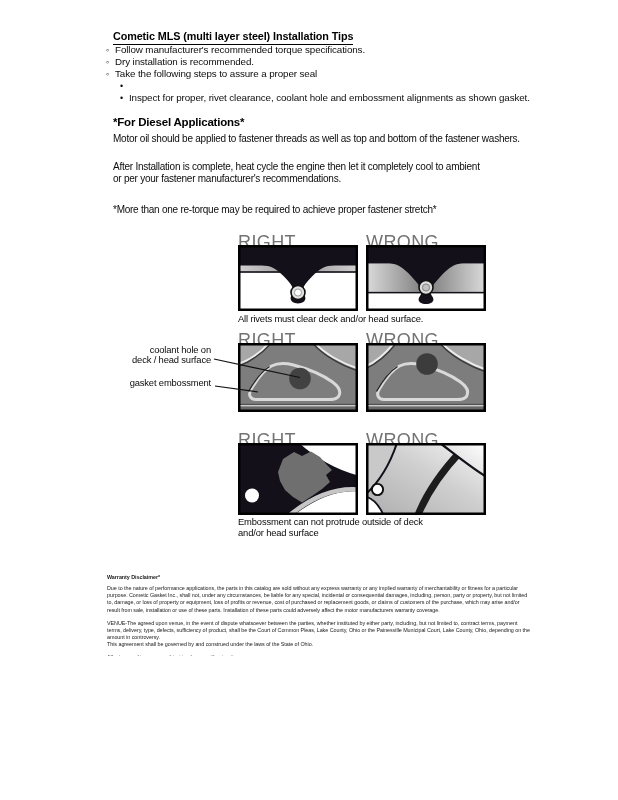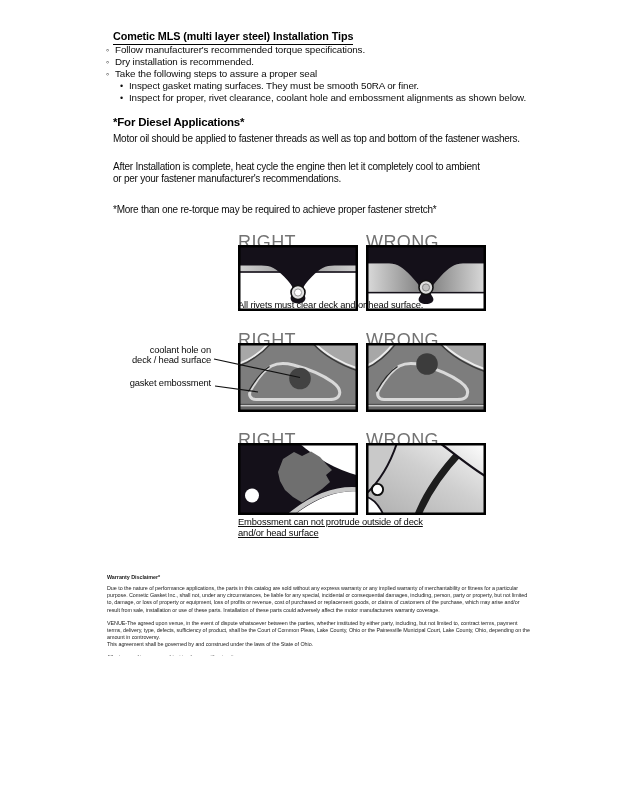--- a/index.html
+++ b/index.html
@@ -76,25 +76,24 @@
     <div class="body-row">
       <span class="mk">◦</span>
       <span>Dry installation is recommended.</span>
     </div>
     <div class="body-row">
       <span class="mk">◦</span>
       <span>Take the following steps to assure a proper seal</span>
     </div>
     <div class="body-row sub">
       <span class="mk">•</span>
-      <span>Inspect gasket mating surfaces.  They must be smooth 50RA or finer.</span>
     </div>
     <div class="body-row sub">
       <span class="mk">•</span>
-      <span>Inspect for proper, rivet clearance, coolant hole and embossment alignments as shown below.</span>
+      <span>Inspect for proper, rivet clearance, coolant hole and embossment alignments as shown gasket.</span>
     </div>
   </div>
 
   <div class="abs h2" style="left:113px;top:116px;">*For Diesel Applications*</div>
   <div class="abs para" style="left:113px;top:133px;">
     <div>Motor oil should be applied to fastener threads as well as top and bottom of the fastener washers.</div>
   </div>
   <div class="abs para" style="left:113px;top:161px;">
     <div>After Installation is complete, heat cycle the engine then let it completely cool to ambient</div>
     <div>or per your fastener manufacturer's recommendations.</div>
@@ -117,21 +116,21 @@
   <svg class="abs" style="left:366px;top:245px;" width="120" height="66" viewBox="0 0 120 66">
     <rect width="120" height="66" style="fill:var(--paper)"></rect>
     <rect x="2" y="18.5" width="116" height="28.3" fill="url(#wedgeW)"></rect>
     <rect x="2" y="46.8" width="116" height="1.6" style="fill:var(--ink)"></rect>
     <path style="fill:var(--ink)" d="M0,0 H120 V18.5 H97 C88,18.5 83,22.5 74.5,31.5 C66,40.5 62.5,46.5 66,51 C69.5,55.5 66,59 60,59 C54,59 50.5,55.5 54,51 C57.5,46.5 54,40.5 45.5,31.5 C37,22.5 32,18.5 23,18.5 H0 Z"></path>
     <circle cx="60" cy="42.5" r="7" fill="#dedede" stroke="#101010" stroke-width="1.6"></circle>
     <circle cx="60" cy="42.5" r="3.6" fill="#c0c0c0" stroke="#808080" stroke-width="1"></circle>
     <rect x="1.25" y="1.25" width="117.5" height="63.5" fill="none" stroke="#000" stroke-width="2.5"></rect>
   </svg>
 
-  <div class="abs caption" style="left:238px;top:300px;text-align:right;">All rivets must clear deck and/or head surface.</div>
+  <div class="abs caption" style="left:238px;top:314px;text-align:right;">All rivets must clear deck and/or head surface.</div>
 
   <div class="abs dw-label" style="left:238px;top:330px;">RIGHT</div>
   <div class="abs dw-label" style="left:366px;top:330px;">WRONG</div>
 
   <div class="abs ptr-label" style="left:61px;top:345px;">
     <div>coolant hole on</div>
     <div>deck / head surface</div>
   </div>
   <div class="abs ptr-label" style="left:61px;top:378px;">gasket embossment</div>
 
@@ -194,21 +193,21 @@
     <path d="M31,0 C25,18 14,38 0,51 L0,0 Z" fill="#c9c9c9"></path>
     <path d="M31,0 C25,18 14,38 0,51" fill="none" stroke="#141019" stroke-width="2"></path>
     <path d="M74,0 H120 V33.5 C105,24.5 88,10.5 74,0 Z" fill="url(#cornerW)"></path>
     <path d="M74,0 C88,10.5 105,24.5 120,33.5" fill="none" stroke="#141019" stroke-width="2.2"></path>
     <path d="M0,53.5 C7,55.5 13,62 17.5,72 L0,72 Z" fill="#ffffff"></path>
     <path d="M0,53.5 C7,55.5 13,62 17.5,72" fill="none" stroke="#141019" stroke-width="1.8"></path>
     <circle cx="11.5" cy="46.5" r="5.6" fill="#ffffff" stroke="#0d0d0d" stroke-width="1.9"></circle>
     <rect x="1.25" y="1.25" width="117.5" height="69.5" fill="none" stroke="#000" stroke-width="2.5"></rect>
   </svg>
 
-  <div class="abs caption" style="left:238px;top:517px;text-decoration:underline;">
+  <div class="abs caption" style="left:238px;top:517px;">
     <div>Embossment can not protrude outside of deck</div>
     <div>and/or head surface</div>
   </div>
 
   <div class="abs disc" style="left:107px;top:574px;">
     <div class="dh">Warranty Disclaimer*</div>
     <div class="dp">Due to the nature of performance applications, the parts in this catalog are sold without any express warranty or any implied warranty of merchantability or fitness for a particular purpose.  Cometic Gasket Inc., shall not, under any circumstances, be liable for any special, incidental or consequential damages, including, person, party or property, but not limited to, damage, or loss of property or equipment, loss of profits or revenue, cost of purchased or replacement goods, or claims of customers of the purchase, which may arise and/or result from sale, installation or use of these parts.  Installation of these parts could adversely affect the motor manufacturers warranty coverage.</div>
     <div class="dp0">VENUE-The agreed upon venue, in the event of dispute whatsoever between the parties, whether instituted by either party, including, but not limited to, contract terms, payment terms, delivery, type, defects, sufficiency of product, shall be the Court of Common Pleas, Lake County, Ohio or the Painesville Municipal Court, Lake County, Ohio, depending on the amount in controversy.</div>
     <div class="dp">This agreement shall be governed by and construed under the laws of the State of Ohio.</div>
     <div class="dp">All prices and terms are subject to change without notice.</div>

